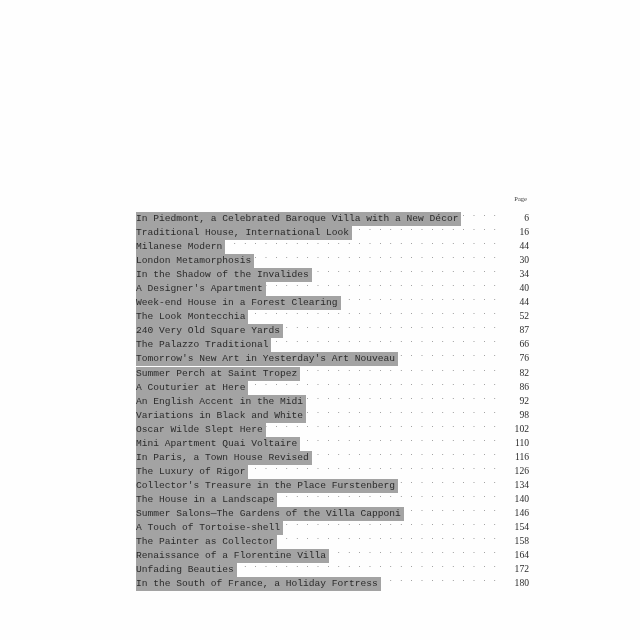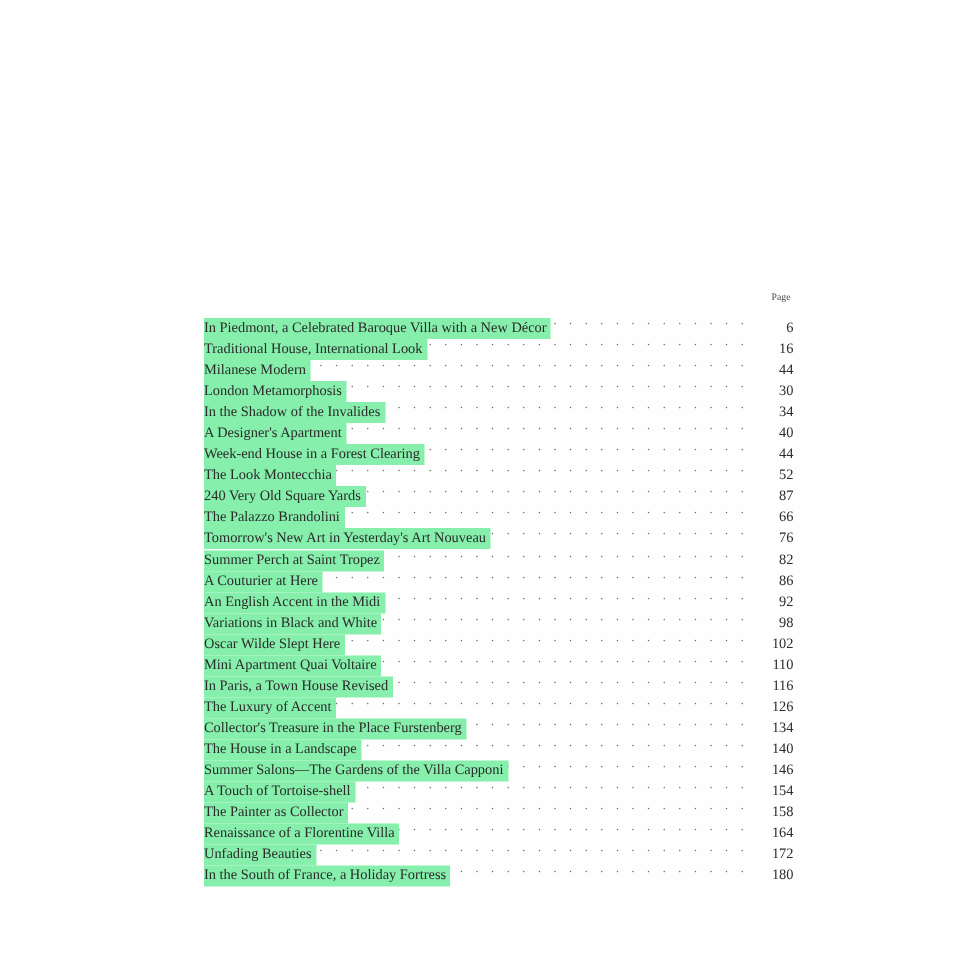--- a/index.html
+++ b/index.html
@@ -51,23 +51,24 @@
     .toc-row {
       position: relative;
       height: 14.05px;
       display: flex;
       align-items: baseline;
       font-size: 9.6px;
       line-height: 14px;
       white-space: nowrap;
     }
     .toc-title {
-      background: #86efac;
+      background: #a3a3a3;
       padding-right: 3px;
       color: #2b2b2b;
+      font-family: Liberation Mono, monospace;
     }
     .toc-leader {
       flex: 1;
       overflow: hidden;
       height: 14px;
       position: relative;
     }
     .toc-leader::before {
       content: ". . . . . . . . . . . . . . . . . . . . . . . . . . . . . . . . . . . . . . . . . . . . . . . . . . . . . . . . . . . . . . . .";
       position: absolute;
@@ -129,21 +130,21 @@
         <span class="toc-title">The Look Montecchia</span>
         <span class="toc-leader"></span>
         <span class="toc-page">52</span>
       </div>
     <div class="toc-row">
         <span class="toc-title">240 Very Old Square Yards</span>
         <span class="toc-leader"></span>
         <span class="toc-page">87</span>
       </div>
     <div class="toc-row">
-        <span class="toc-title">The Palazzo Brandolini</span>
+        <span class="toc-title">The Palazzo Traditional</span>
         <span class="toc-leader"></span>
         <span class="toc-page">66</span>
       </div>
     <div class="toc-row">
         <span class="toc-title">Tomorrow's New Art in Yesterday's Art Nouveau</span>
         <span class="toc-leader"></span>
         <span class="toc-page">76</span>
       </div>
     <div class="toc-row">
         <span class="toc-title">Summer Perch at Saint Tropez</span>
@@ -174,21 +175,21 @@
         <span class="toc-title">Mini Apartment Quai Voltaire</span>
         <span class="toc-leader"></span>
         <span class="toc-page">110</span>
       </div>
     <div class="toc-row">
         <span class="toc-title">In Paris, a Town House Revised</span>
         <span class="toc-leader"></span>
         <span class="toc-page">116</span>
       </div>
     <div class="toc-row">
-        <span class="toc-title">The Luxury of Accent</span>
+        <span class="toc-title">The Luxury of Rigor</span>
         <span class="toc-leader"></span>
         <span class="toc-page">126</span>
       </div>
     <div class="toc-row">
         <span class="toc-title">Collector's Treasure in the Place Furstenberg</span>
         <span class="toc-leader"></span>
         <span class="toc-page">134</span>
       </div>
     <div class="toc-row">
         <span class="toc-title">The House in a Landscape</span>

